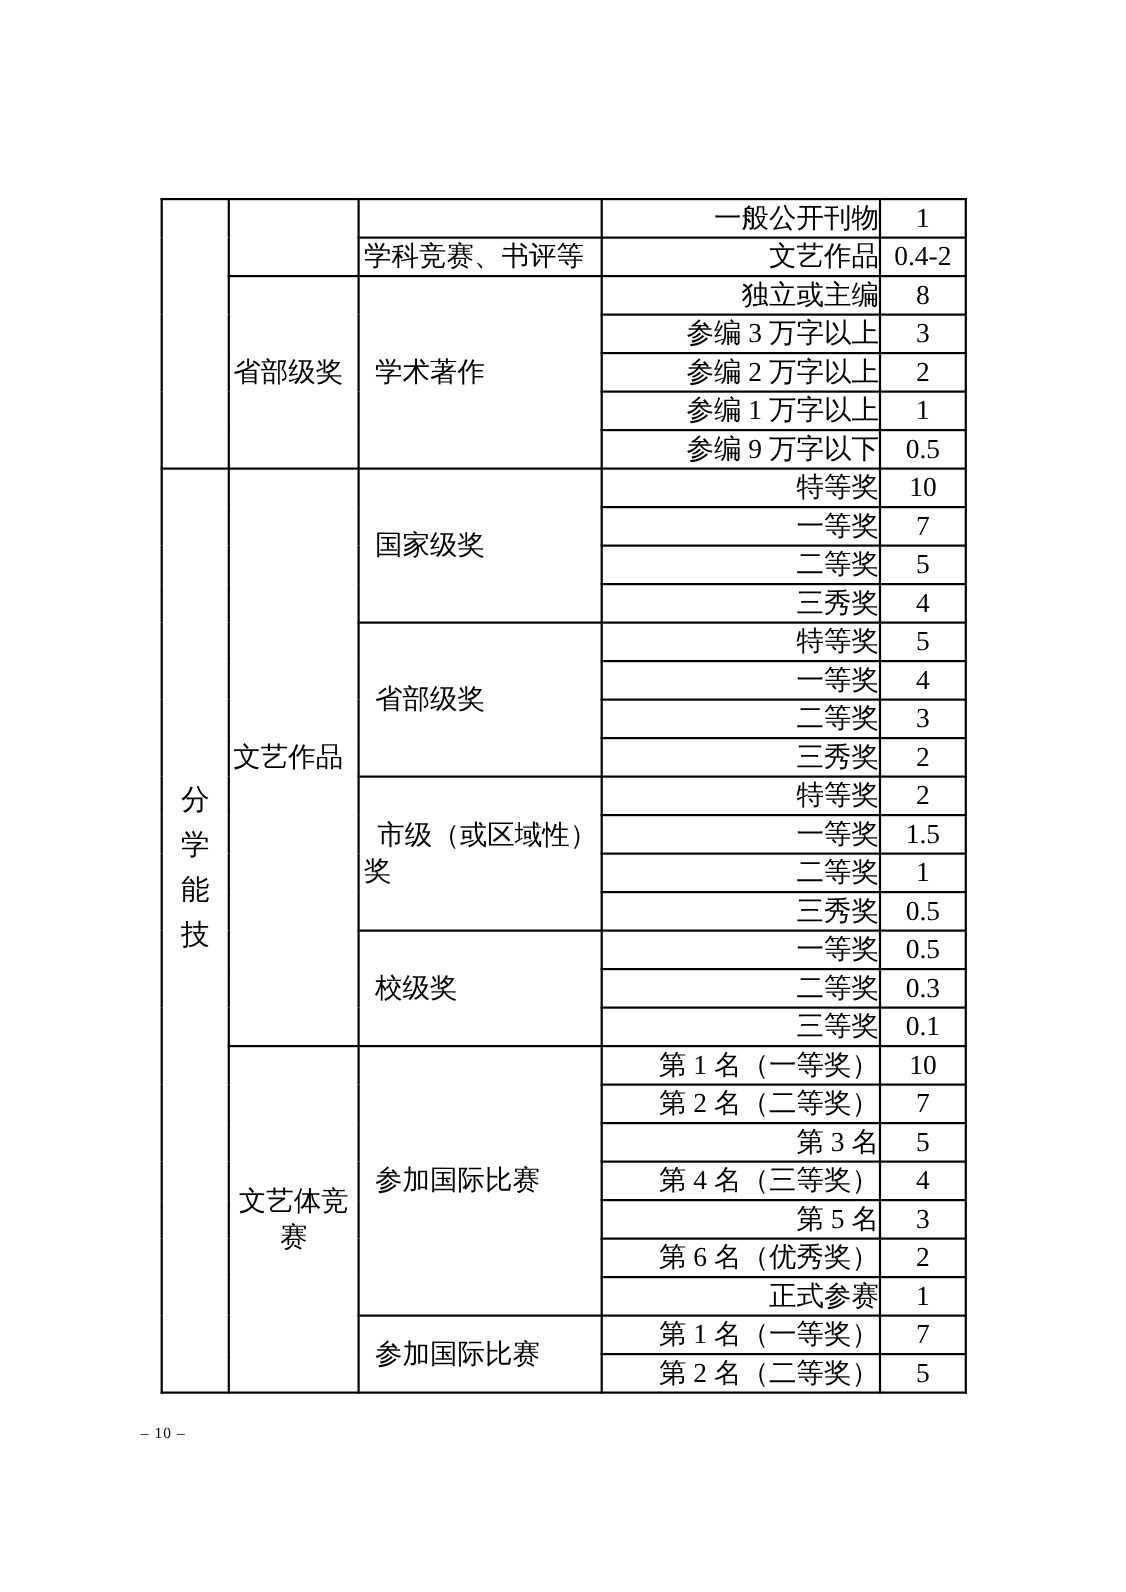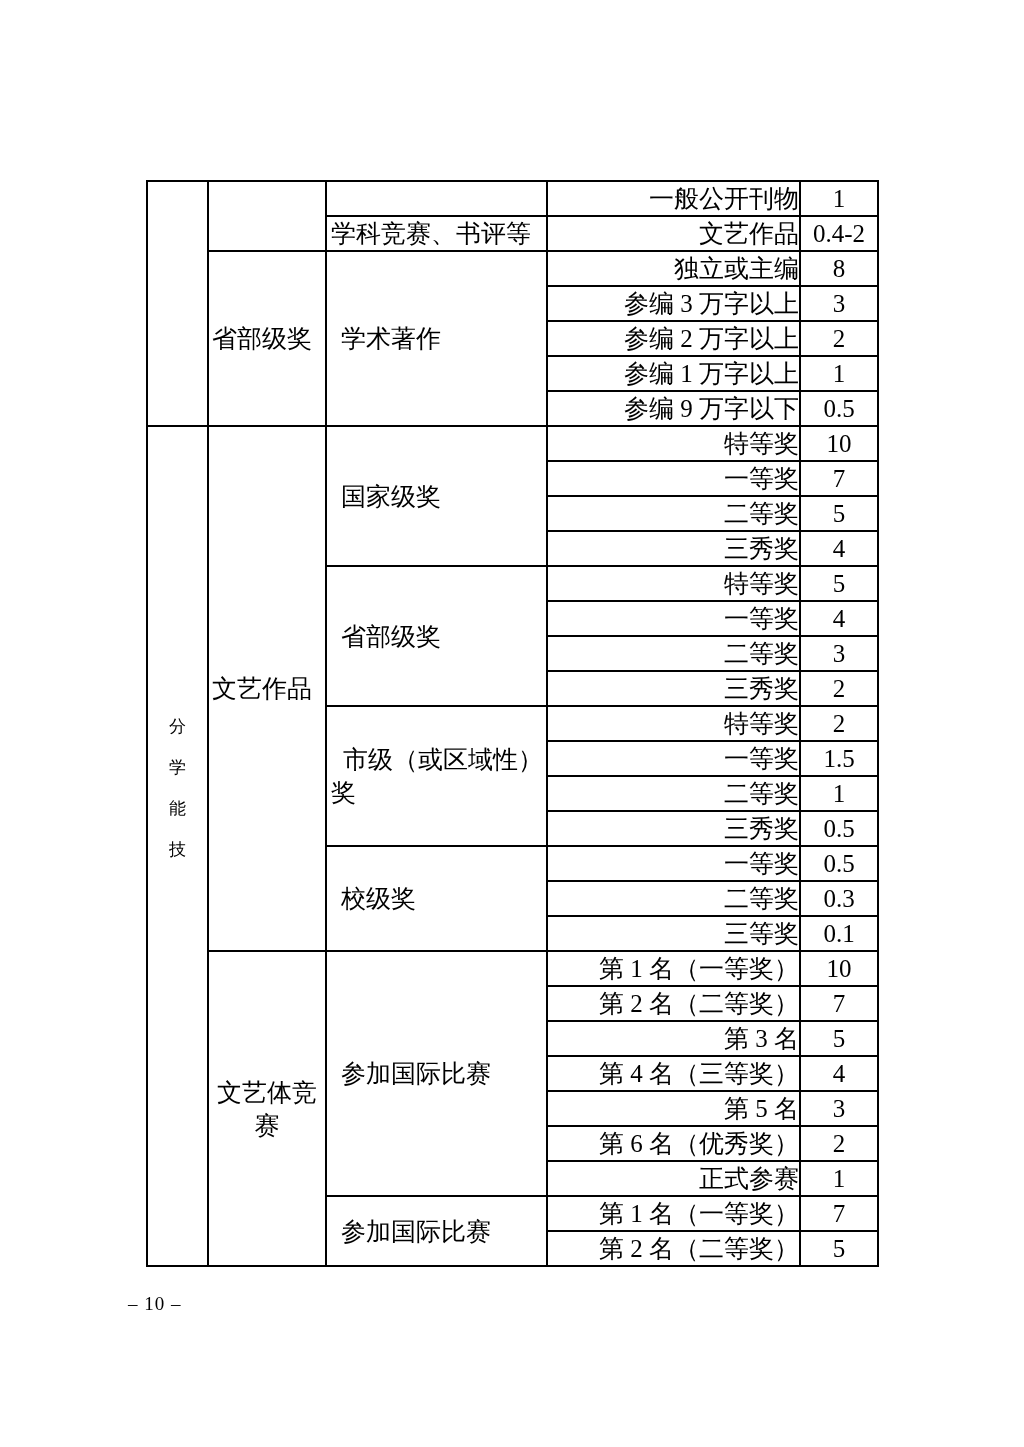--- a/index.html
+++ b/index.html
@@ -36,30 +36,30 @@
   .c2.center { text-align: center; padding-left: 0; }
   .c3 { text-align: left; padding-left: 14px; }
   .c3.wrap3 { padding-left: 4px; text-indent: 12px; }
   .c4 { text-align: right; padding-left: 13px; }
   .c5 { text-align: center; }
   .vcell { text-align: center; padding: 0; }
   .vlabel {
     width: 28px;
     margin: 0 auto;
     word-break: break-all;
-    font-size: 17px;
+    font-size: 26px;
     line-height: 41px;
     position: relative;
     top: -58px;
   }
   .footer {
     position: absolute;
     left: 128px;
     top: 1291px;
-    font-size: 19px;
+    font-size: 14px;
     line-height: 26px;
     letter-spacing: 1px;
   }
 </style>
 </head>
 <body>
 
 <div class="page">
 
   <table class="score-table">

